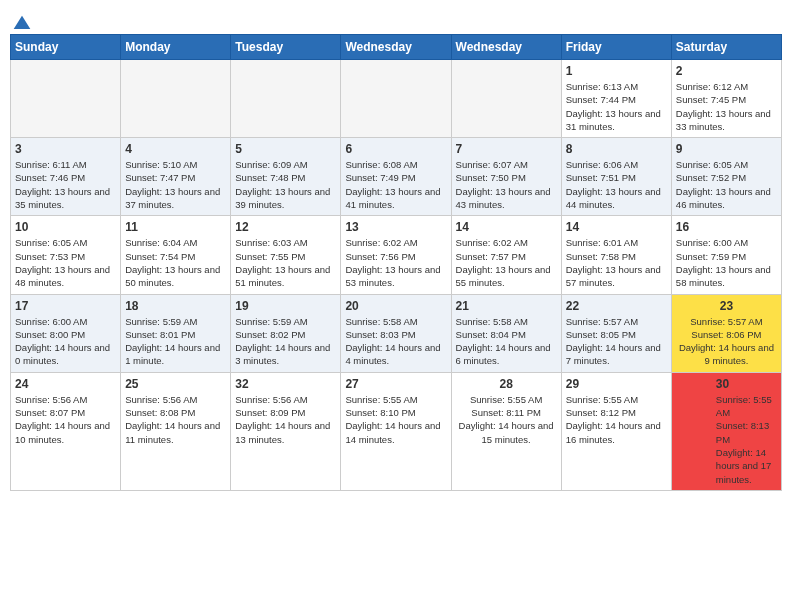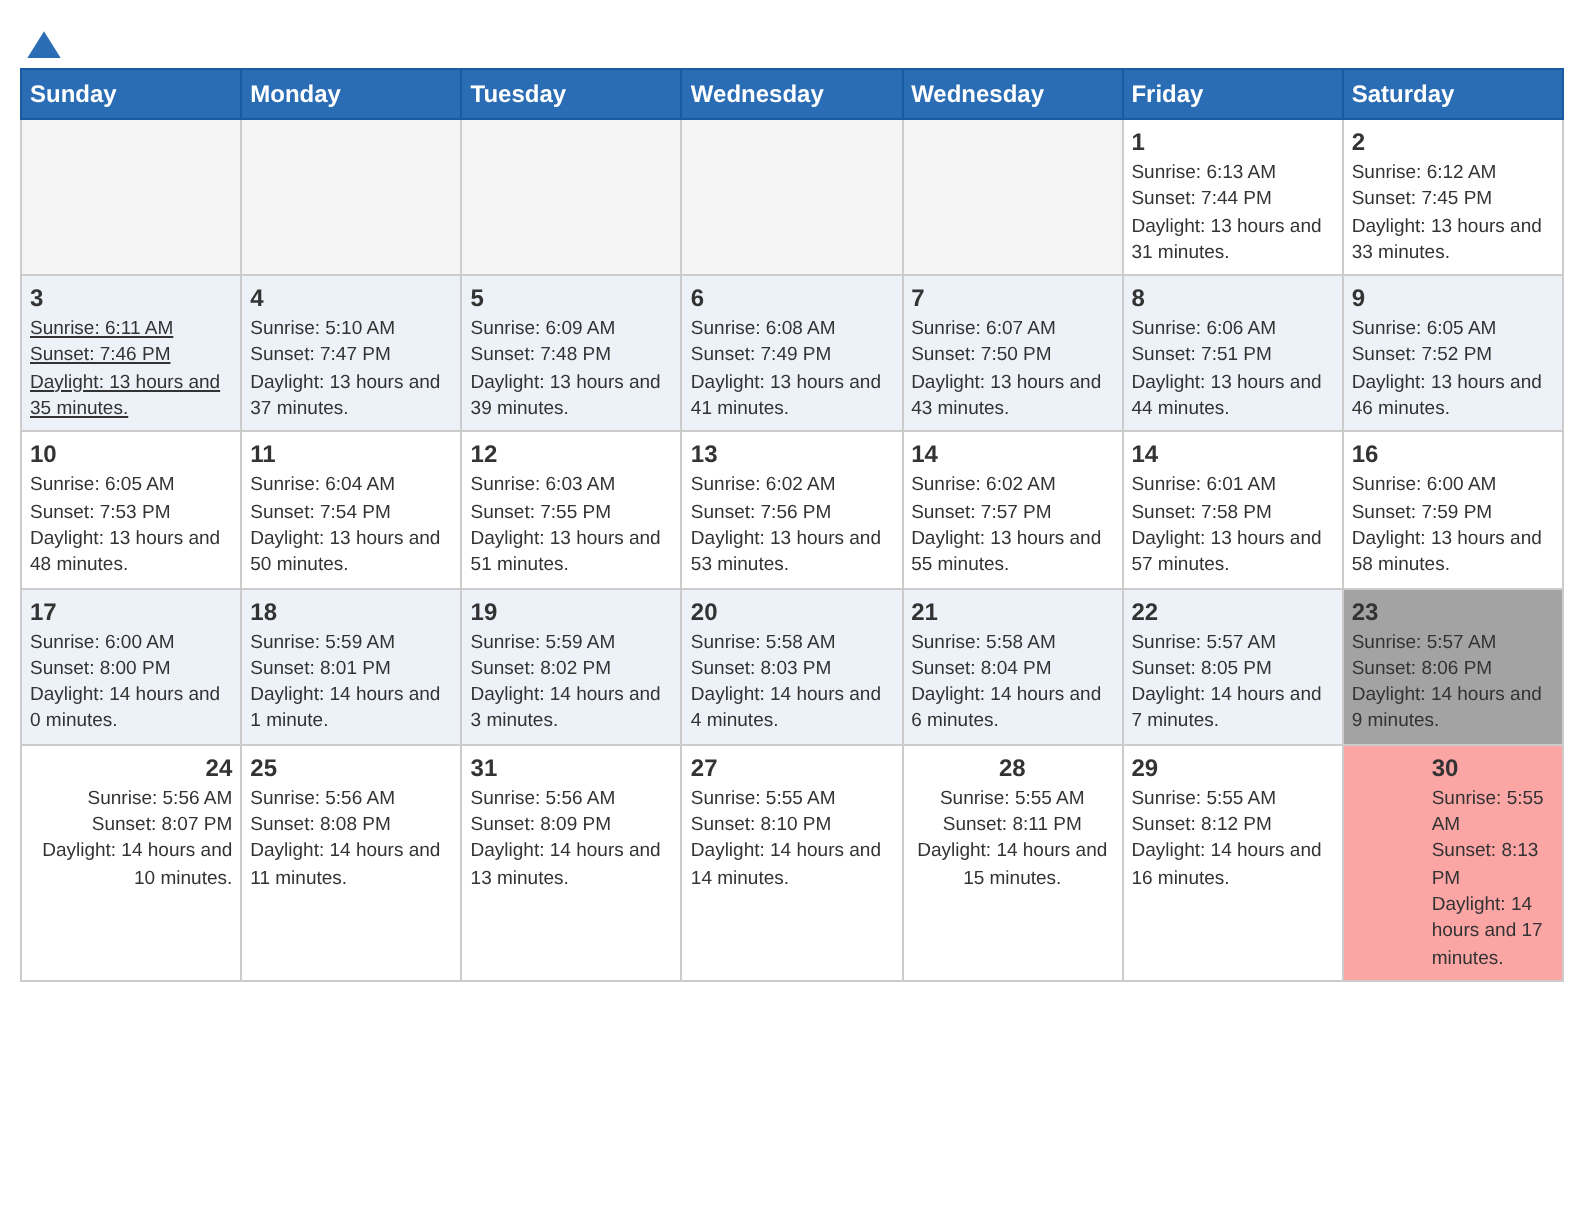--- a/index.html
+++ b/index.html
@@ -141,21 +141,21 @@
         <td style="background: rgb(255, 255, 255);">
           <span class="day-num">2</span>
           <div class="day-info" style="white-space: pre-line;">Sunrise: 6:12 AM
 Sunset: 7:45 PM
 Daylight: 13 hours and 33 minutes.</div>
         </td>
       </tr>
       <tr>
         <td style="background: rgb(237, 242, 248);">
           <span class="day-num">3</span>
-          <div class="day-info" style="white-space: pre-line; text-decoration: underline;">Sunrise: 6:11 AM
+          <div class="day-info" style="white-space: pre-line;">Sunrise: 6:11 AM
 Sunset: 7:46 PM
 Daylight: 13 hours and 35 minutes.</div>
         </td>
         <td style="background: rgb(237, 242, 248);">
           <span class="day-num">4</span>
           <div class="day-info" style="white-space: pre-line;">Sunrise: 5:10 AM
 Sunset: 7:47 PM
 Daylight: 13 hours and 37 minutes.</div>
         </td>
         <td style="background: rgb(237, 242, 248);">
@@ -263,42 +263,42 @@
           <div class="day-info" style="white-space: pre-line;">Sunrise: 5:58 AM
 Sunset: 8:04 PM
 Daylight: 14 hours and 6 minutes.</div>
         </td>
         <td style="background: rgb(237, 242, 248);">
           <span class="day-num">22</span>
           <div class="day-info" style="white-space: pre-line;">Sunrise: 5:57 AM
 Sunset: 8:05 PM
 Daylight: 14 hours and 7 minutes.</div>
         </td>
-        <td style="background: #a3a3a3;">
+        <td style="background: #fde047; text-align: center;">
           <span class="day-num">23</span>
           <div class="day-info" style="white-space: pre-line;">Sunrise: 5:57 AM
 Sunset: 8:06 PM
 Daylight: 14 hours and 9 minutes.</div>
         </td>
       </tr>
       <tr>
-        <td style="background: rgb(255, 255, 255); text-align: right;">
+        <td style="background: rgb(255, 255, 255);">
           <span class="day-num">24</span>
           <div class="day-info" style="white-space: pre-line;">Sunrise: 5:56 AM
 Sunset: 8:07 PM
 Daylight: 14 hours and 10 minutes.</div>
         </td>
         <td style="background: rgb(255, 255, 255);">
           <span class="day-num">25</span>
           <div class="day-info" style="white-space: pre-line;">Sunrise: 5:56 AM
 Sunset: 8:08 PM
 Daylight: 14 hours and 11 minutes.</div>
         </td>
         <td style="background: rgb(255, 255, 255);">
-          <span class="day-num">31</span>
+          <span class="day-num">32</span>
           <div class="day-info" style="white-space: pre-line;">Sunrise: 5:56 AM
 Sunset: 8:09 PM
 Daylight: 14 hours and 13 minutes.</div>
         </td>
         <td style="background: rgb(255, 255, 255);">
           <span class="day-num">27</span>
           <div class="day-info" style="white-space: pre-line;">Sunrise: 5:55 AM
 Sunset: 8:10 PM
 Daylight: 14 hours and 14 minutes.</div>
         </td>
@@ -307,21 +307,21 @@
           <div class="day-info" style="white-space: pre-line;">Sunrise: 5:55 AM
 Sunset: 8:11 PM
 Daylight: 14 hours and 15 minutes.</div>
         </td>
         <td style="background: rgb(255, 255, 255);">
           <span class="day-num">29</span>
           <div class="day-info" style="white-space: pre-line;">Sunrise: 5:55 AM
 Sunset: 8:12 PM
 Daylight: 14 hours and 16 minutes.</div>
         </td>
-        <td style="background: #fca5a5; padding-left: 44px;">
+        <td style="background: #ef4444; padding-left: 44px;">
           <span class="day-num">30</span>
           <div class="day-info" style="white-space: pre-line;">Sunrise: 5:55 AM
 Sunset: 8:13 PM
 Daylight: 14 hours and 17 minutes.</div>
         </td>
       </tr>
     </tbody>
 </table>
 
 </body></html>

